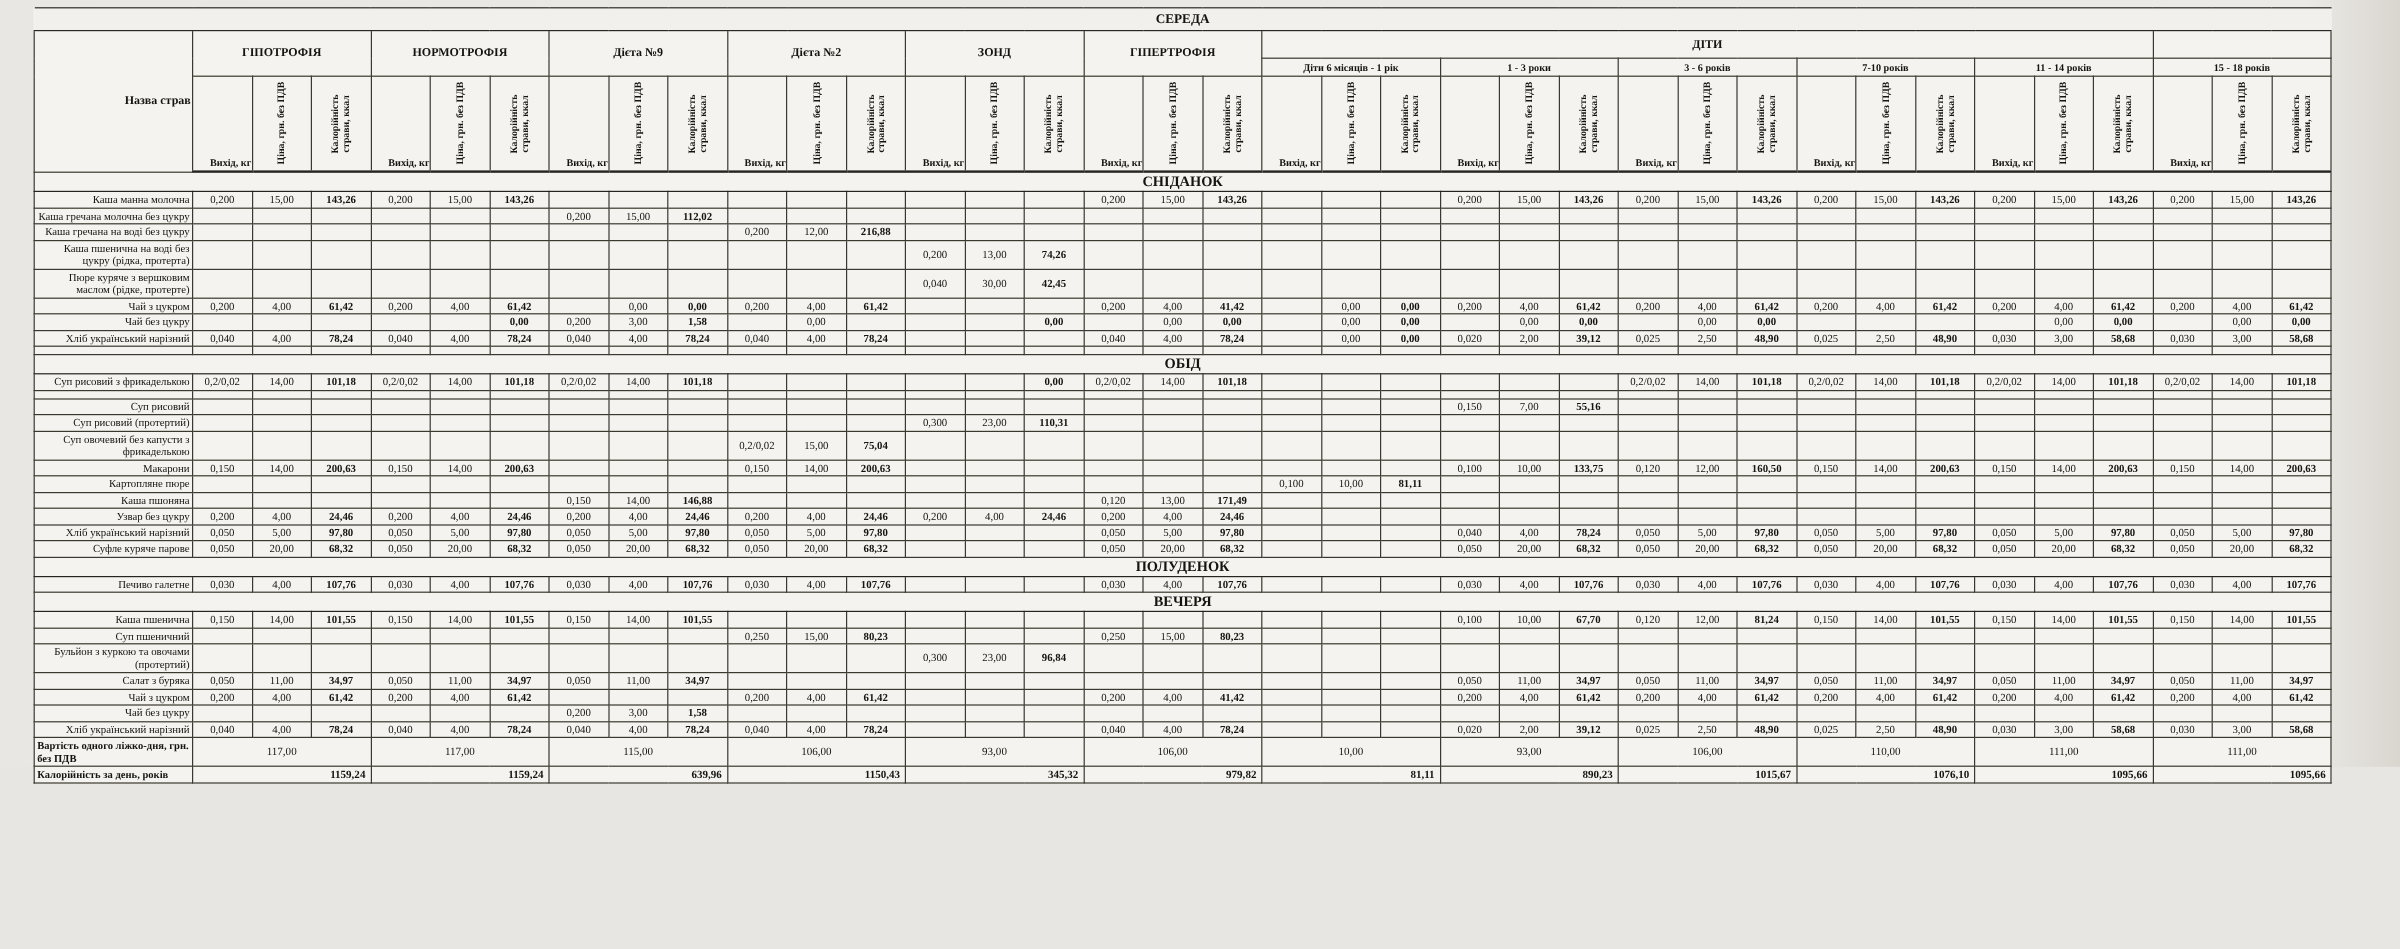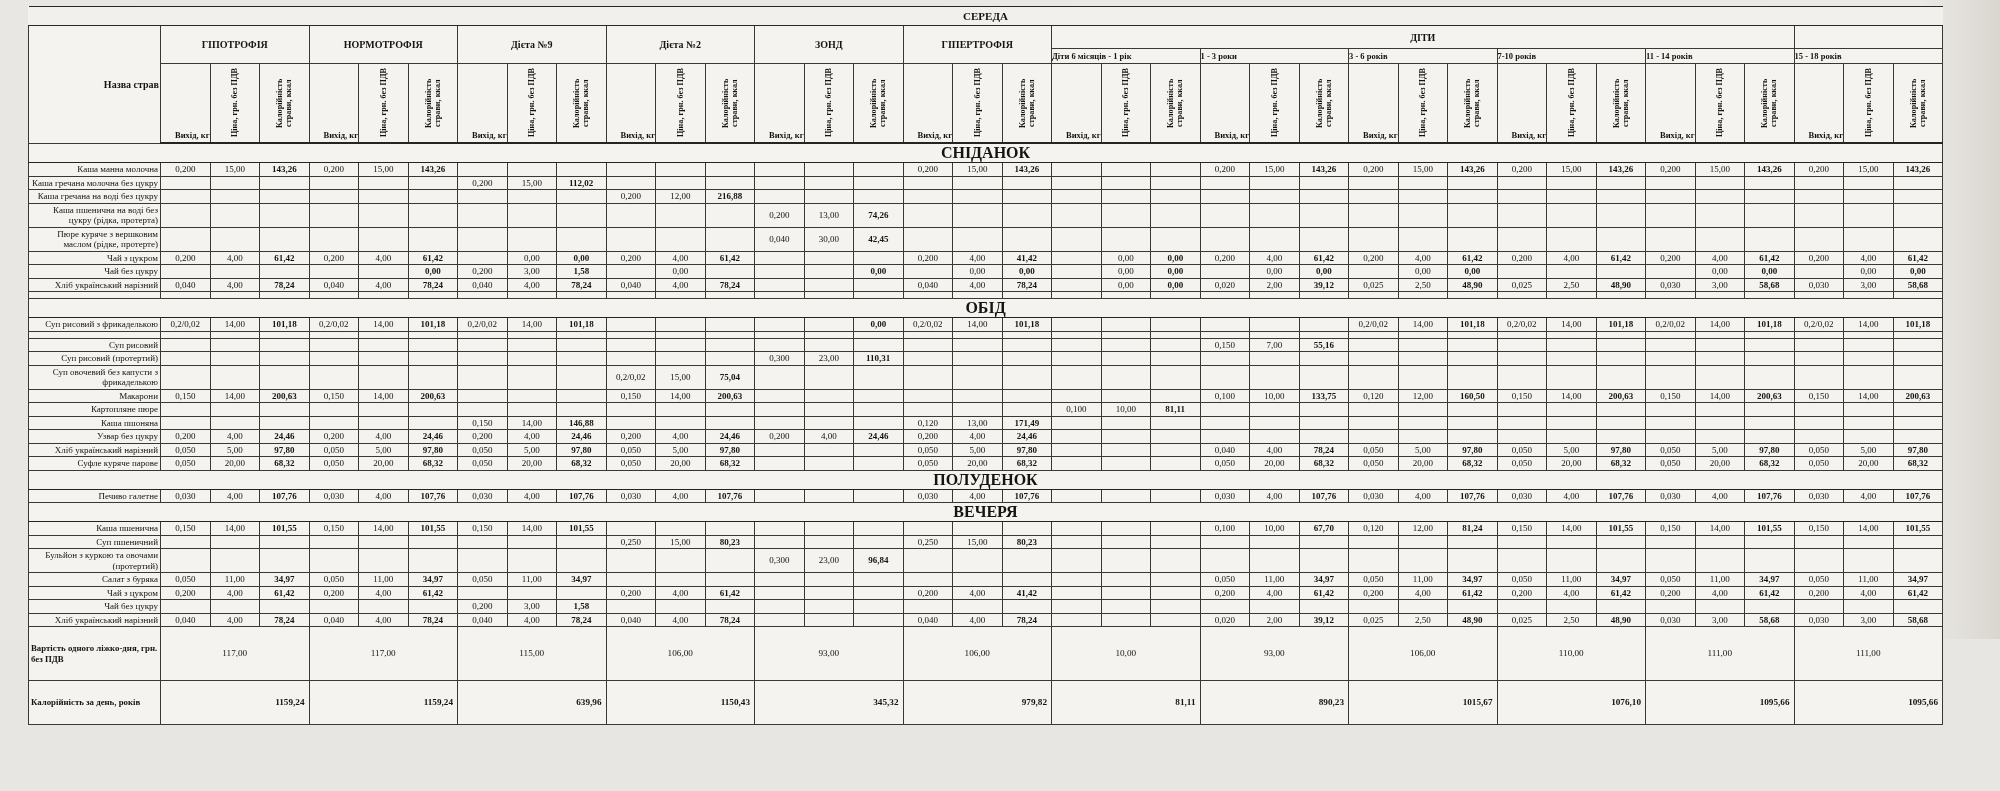--- a/index.html
+++ b/index.html
@@ -4,34 +4,34 @@
 <style>
   html,body{margin:0;padding:0;}
   body{width:2000px;height:791px;background:#e8e6e2;font-family:"Liberation Serif",serif;color:#15140f;position:relative;overflow:hidden;}
   .page{position:absolute;left:0;top:0;width:2000px;height:639px;background:linear-gradient(90deg,#e9e7e3 0%,#eceae6 96%,#d9d6d0 100%);}
   table{position:absolute;left:28px;top:6px;width:1914px;border-collapse:collapse;table-layout:fixed;background:#f4f3ef;}
   th,td{border:1px solid #3a382f;overflow:hidden;}
   
   .title-row th{border-left:none;border-right:none;border-top:1.5px solid #2a2822;border-bottom:1.5px solid #2a2822;height:16px;font-size:11px;font-weight:bold;text-align:center;background:#f1f0ec;}
   
   .grp th{font-size:10px;font-weight:bold;text-align:center;height:20px;padding:1px;}
-  .age th{font-size:8.5px;font-weight:bold;text-align:left;height:14px;padding:0;}
+  .age th{font-size:8.5px;font-weight:bold;text-align:center;height:14px;padding:0;}
   
   th.sub{height:76px;vertical-align:middle;font-weight:bold;font-size:8.5px;padding:0;}
   th.sub-out{vertical-align:bottom;padding-bottom:2px;line-height:9px;text-align:right;}
   .vert{writing-mode:vertical-rl;transform:rotate(180deg);font-size:8.2px;line-height:9px;margin:0 auto;max-height:70px;white-space:normal;}
   thead tr.sub-row th{border-bottom:2px solid #26241e;}
   
   td.name{font-size:9px;line-height:10.5px;padding:1px 2px;text-align:right;}
   td.num{font-size:9px;line-height:10.5px;padding:1px 0;text-align:center;white-space:nowrap;}
   td.kcal{font-weight:bold;}
-  td.band{font-weight:bold;font-size:16px;text-align:center;height:12px;padding:0;border-top:1.5px solid #26241e;border-bottom:1px solid #26241e;margin-top:27px;}
+  td.band{font-weight:bold;font-size:12px;text-align:center;height:12px;padding:0;border-top:1.5px solid #26241e;border-bottom:1px solid #26241e;margin-top:27px;}
   tr.spacer td{height:6px;padding:0;}
   tr.total td{border-top:1.5px solid #26241e;}
-  td.total-label{font-size:8.8px;font-weight:bold;line-height:10.5px;padding:16px 2px;}
+  td.total-label{font-size:8.8px;font-weight:bold;line-height:10.5px;padding:1px 2px;}
   tr.total td.num{font-size:9.2px;margin-left:28px;}
   tr.total-kcal td.num{text-align:right;padding-right:4px;font-weight:bold;}
   tr.total-cost td.num{text-align:center;}
 </style>
 </head>
 <body>
 
 <div class="page">
   <table>
     <colgroup id="cols">

